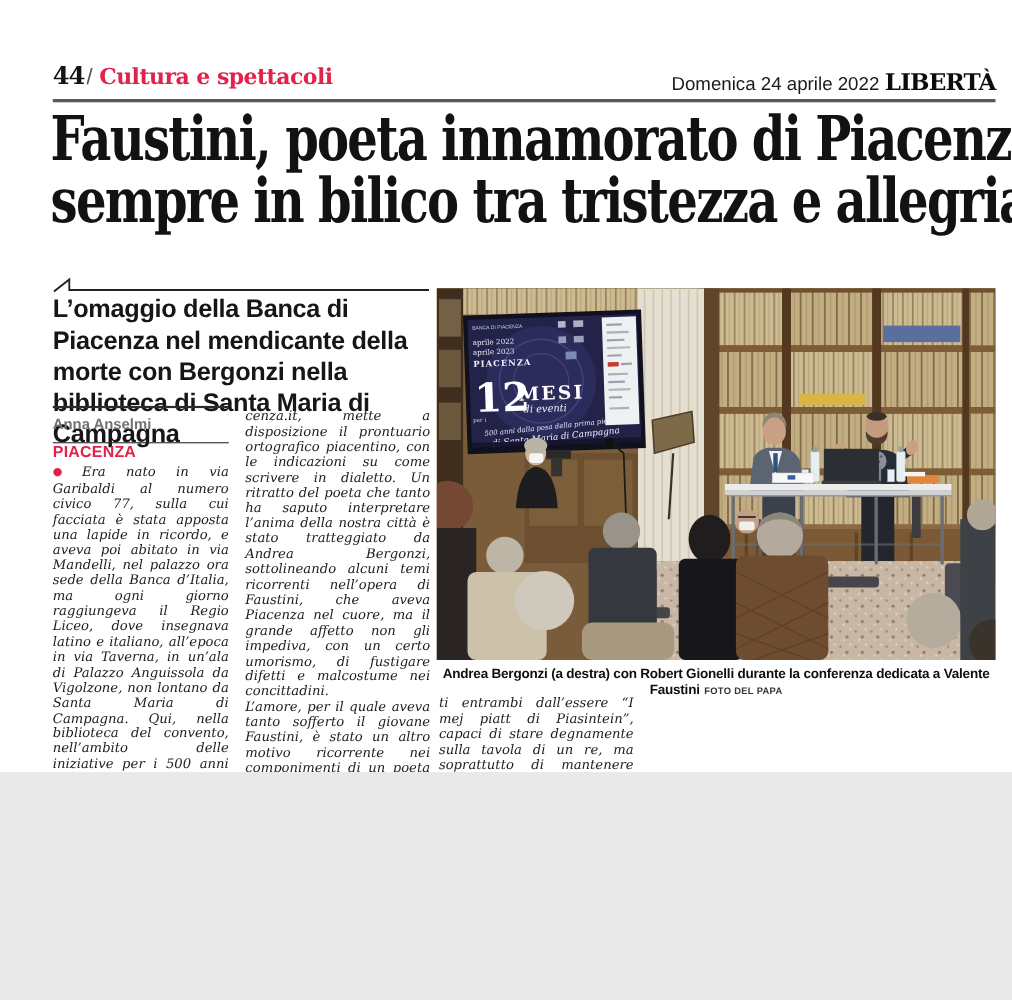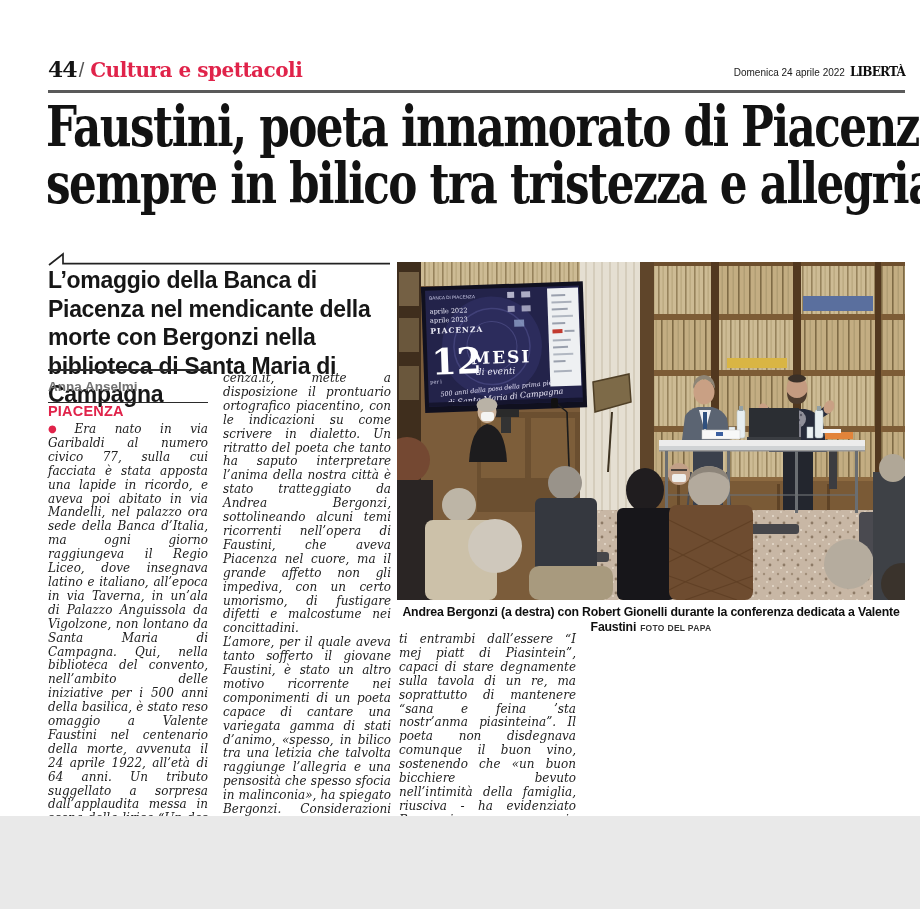--- a/index.html
+++ b/index.html
@@ -1,25 +1,25 @@
 <!DOCTYPE html>
 <html><head>
 <meta charset="utf-8">
 <style>
   html,body{margin:0;padding:0;background:#e9e9e9;}
-  .sheet{position:relative;width:920px;height:816px;background:#ffffff;overflow:hidden;
+  .sheet{position:relative;width:920px;height:702px;background:#ffffff;overflow:hidden;
          font-family:"Liberation Sans",sans-serif;}
   
   .hdr-left{position:absolute;left:48px;top:56px;white-space:nowrap;}
   .hdr-pagenum{font-family:"DejaVu Serif",serif;font-weight:900;font-size:22px;color:#141414;letter-spacing:-1px;}
   .hdr-slash{font-size:20px;color:#555;font-weight:400;margin:0 6px 0 2px;}
   .hdr-section{font-family:"DejaVu Serif",serif;font-weight:900;font-size:20px;color:#e0234a;letter-spacing:-0.5px;}
   .hdr-right{position:absolute;right:15px;top:62px;white-space:nowrap;text-align:right;}
-  .hdr-date{font-size:10px;color:#1a1a1a;margin-left:24px;}
-  .hdr-masthead{font-family:"DejaVu Serif",serif;font-weight:900;font-size:12px;color:#0d0d0d;letter-spacing:-0.8px;margin-left:5px;}
+  .hdr-date{font-size:17px;color:#1a1a1a;margin-left:24px;}
+  .hdr-masthead{font-family:"DejaVu Serif",serif;font-weight:900;font-size:21px;color:#0d0d0d;letter-spacing:-0.8px;margin-left:5px;}
   .hdr-rule{position:absolute;left:48px;top:90px;width:857px;height:2.5px;background:#5a5a5a;}
   
   .headline{position:absolute;left:46px;top:98px;color:#121212;}
   .headline .hl-line{font-family:"DejaVu Serif",serif;font-weight:900;font-size:56px;line-height:57px;
     letter-spacing:-2px;white-space:nowrap;transform:scaleX(0.78);transform-origin:0 50%;}
   
   .kicker-line{position:absolute;left:48px;top:250px;}
   .standfirst{position:absolute;left:48px;top:266px;width:352px;font-weight:700;font-size:23px;
     line-height:28.5px;color:#161616;letter-spacing:-0.3px;}
   

